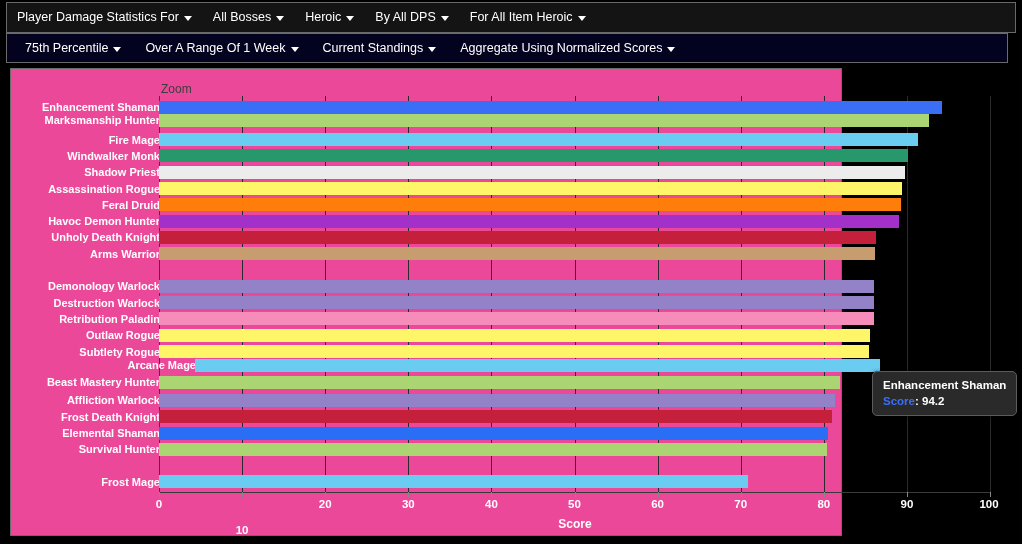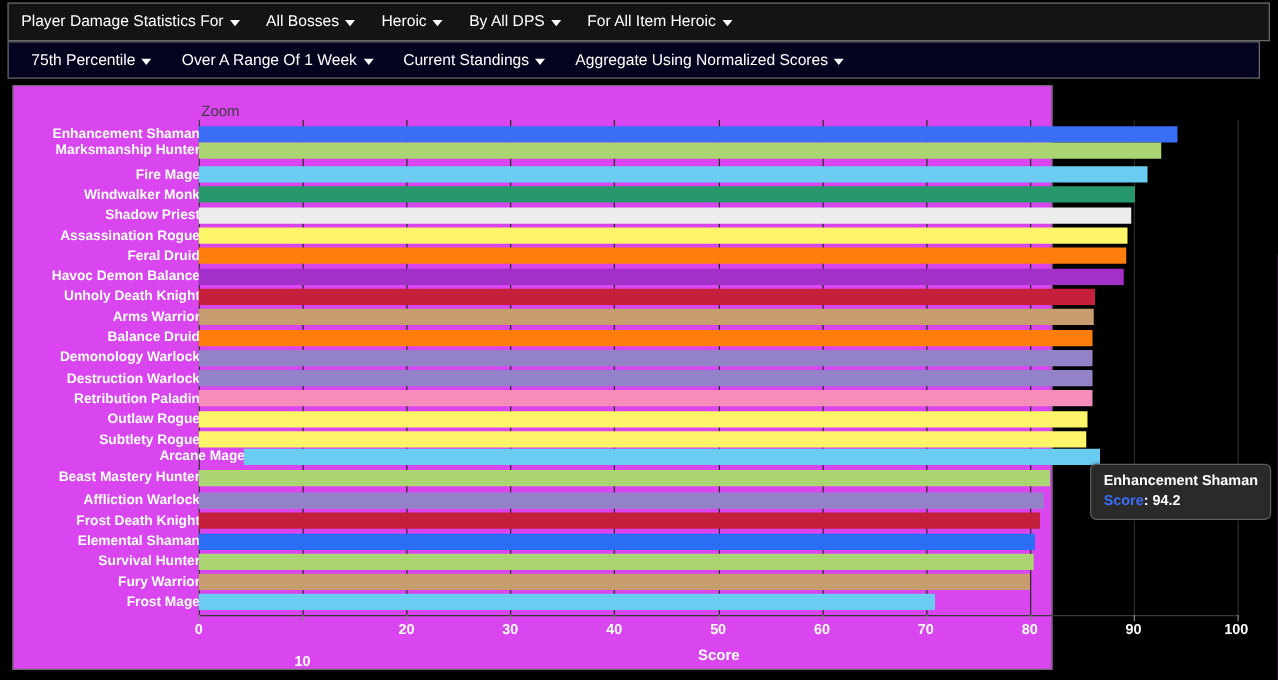--- a/index.html
+++ b/index.html
@@ -74,21 +74,21 @@
   }
 
   
   #chart-panel {
     position: absolute;
     left: 10px;
     top: 68px;
     width: 832px;
     height: 468px;
     box-sizing: border-box;
-    background: #d946ef;
+    background: #ec4899;
     border: 1px solid #6a6a6a;
   }
 
   #zoom-label {
     position: absolute;
     left: 150px;
     top: 13px;
     color: #3d3d3d;
     font-size: 12px;
     user-select: none;
@@ -294,35 +294,31 @@
         </div>
         <div class="bar-row" style="top: 111.5px;">
           <div class="bar-label">Assassination Rogue</div>
           <div class="bar" style="width: 742.914px; background: rgb(255, 245, 105);"></div>
         </div>
         <div class="bar-row" style="top: 127.8px;">
           <div class="bar-label">Feral Druid</div>
           <div class="bar" style="width: 742.083px; background: rgb(255, 125, 10);"></div>
         </div>
         <div class="bar-row" style="top: 144.1px;">
-          <div class="bar-label">Havoc Demon Balance</div>
+          <div class="bar-label">Havoc Demon Hunter</div>
           <div class="bar" style="width: 739.59px; background: rgb(163, 48, 201);"></div>
         </div>
         <div class="bar-row" style="top: 160.4px;">
           <div class="bar-label">Unholy Death Knight</div>
           <div class="bar" style="width: 717.153px; background: rgb(196, 31, 59);"></div>
         </div>
         <div class="bar-row" style="top: 176.7px;">
           <div class="bar-label">Arms Warrior</div>
           <div class="bar" style="width: 716.322px; background: rgb(199, 156, 110);"></div>
         </div>
-        <div class="bar-row" style="top: 193px;">
-          <div class="bar-label">Balance Druid</div>
-          <div class="bar" style="width: 715.491px; background: rgb(255, 125, 10);"></div>
-        </div>
         <div class="bar-row" style="top: 209.3px;">
           <div class="bar-label">Demonology Warlock</div>
           <div class="bar" style="width: 715.491px; background: rgb(148, 130, 201);"></div>
         </div>
         <div class="bar-row" style="top: 225.6px;">
           <div class="bar-label">Destruction Warlock</div>
           <div class="bar" style="width: 715.491px; background: rgb(148, 130, 201);"></div>
         </div>
         <div class="bar-row" style="top: 241.9px;">
           <div class="bar-label">Retribution Paladin</div>
@@ -352,24 +348,20 @@
           <div class="bar-label">Frost Death Knight</div>
           <div class="bar" style="width: 673.11px; background: rgb(196, 31, 59);"></div>
         </div>
         <div class="bar-row" style="top: 356px;">
           <div class="bar-label">Elemental Shaman</div>
           <div class="bar" style="width: 668.955px; background: rgb(43, 110, 246);"></div>
         </div>
         <div class="bar-row" style="top: 372.3px;">
           <div class="bar-label">Survival Hunter</div>
           <div class="bar" style="width: 668.124px; background: rgb(171, 212, 115);"></div>
-        </div>
-        <div class="bar-row" style="top: 388.6px;">
-          <div class="bar-label">Fury Warrior</div>
-          <div class="bar" style="width: 664.8px; background: rgb(199, 156, 110);"></div>
         </div>
         <div class="bar-row" style="top: 404.9px;">
           <div class="bar-label">Frost Mage</div>
           <div class="bar" style="width: 589.179px; background: rgb(105, 204, 240);"></div>
         </div>
       </div>
 
     <div id="axis-line"></div>
     <div id="axis-title">Score</div>
 

